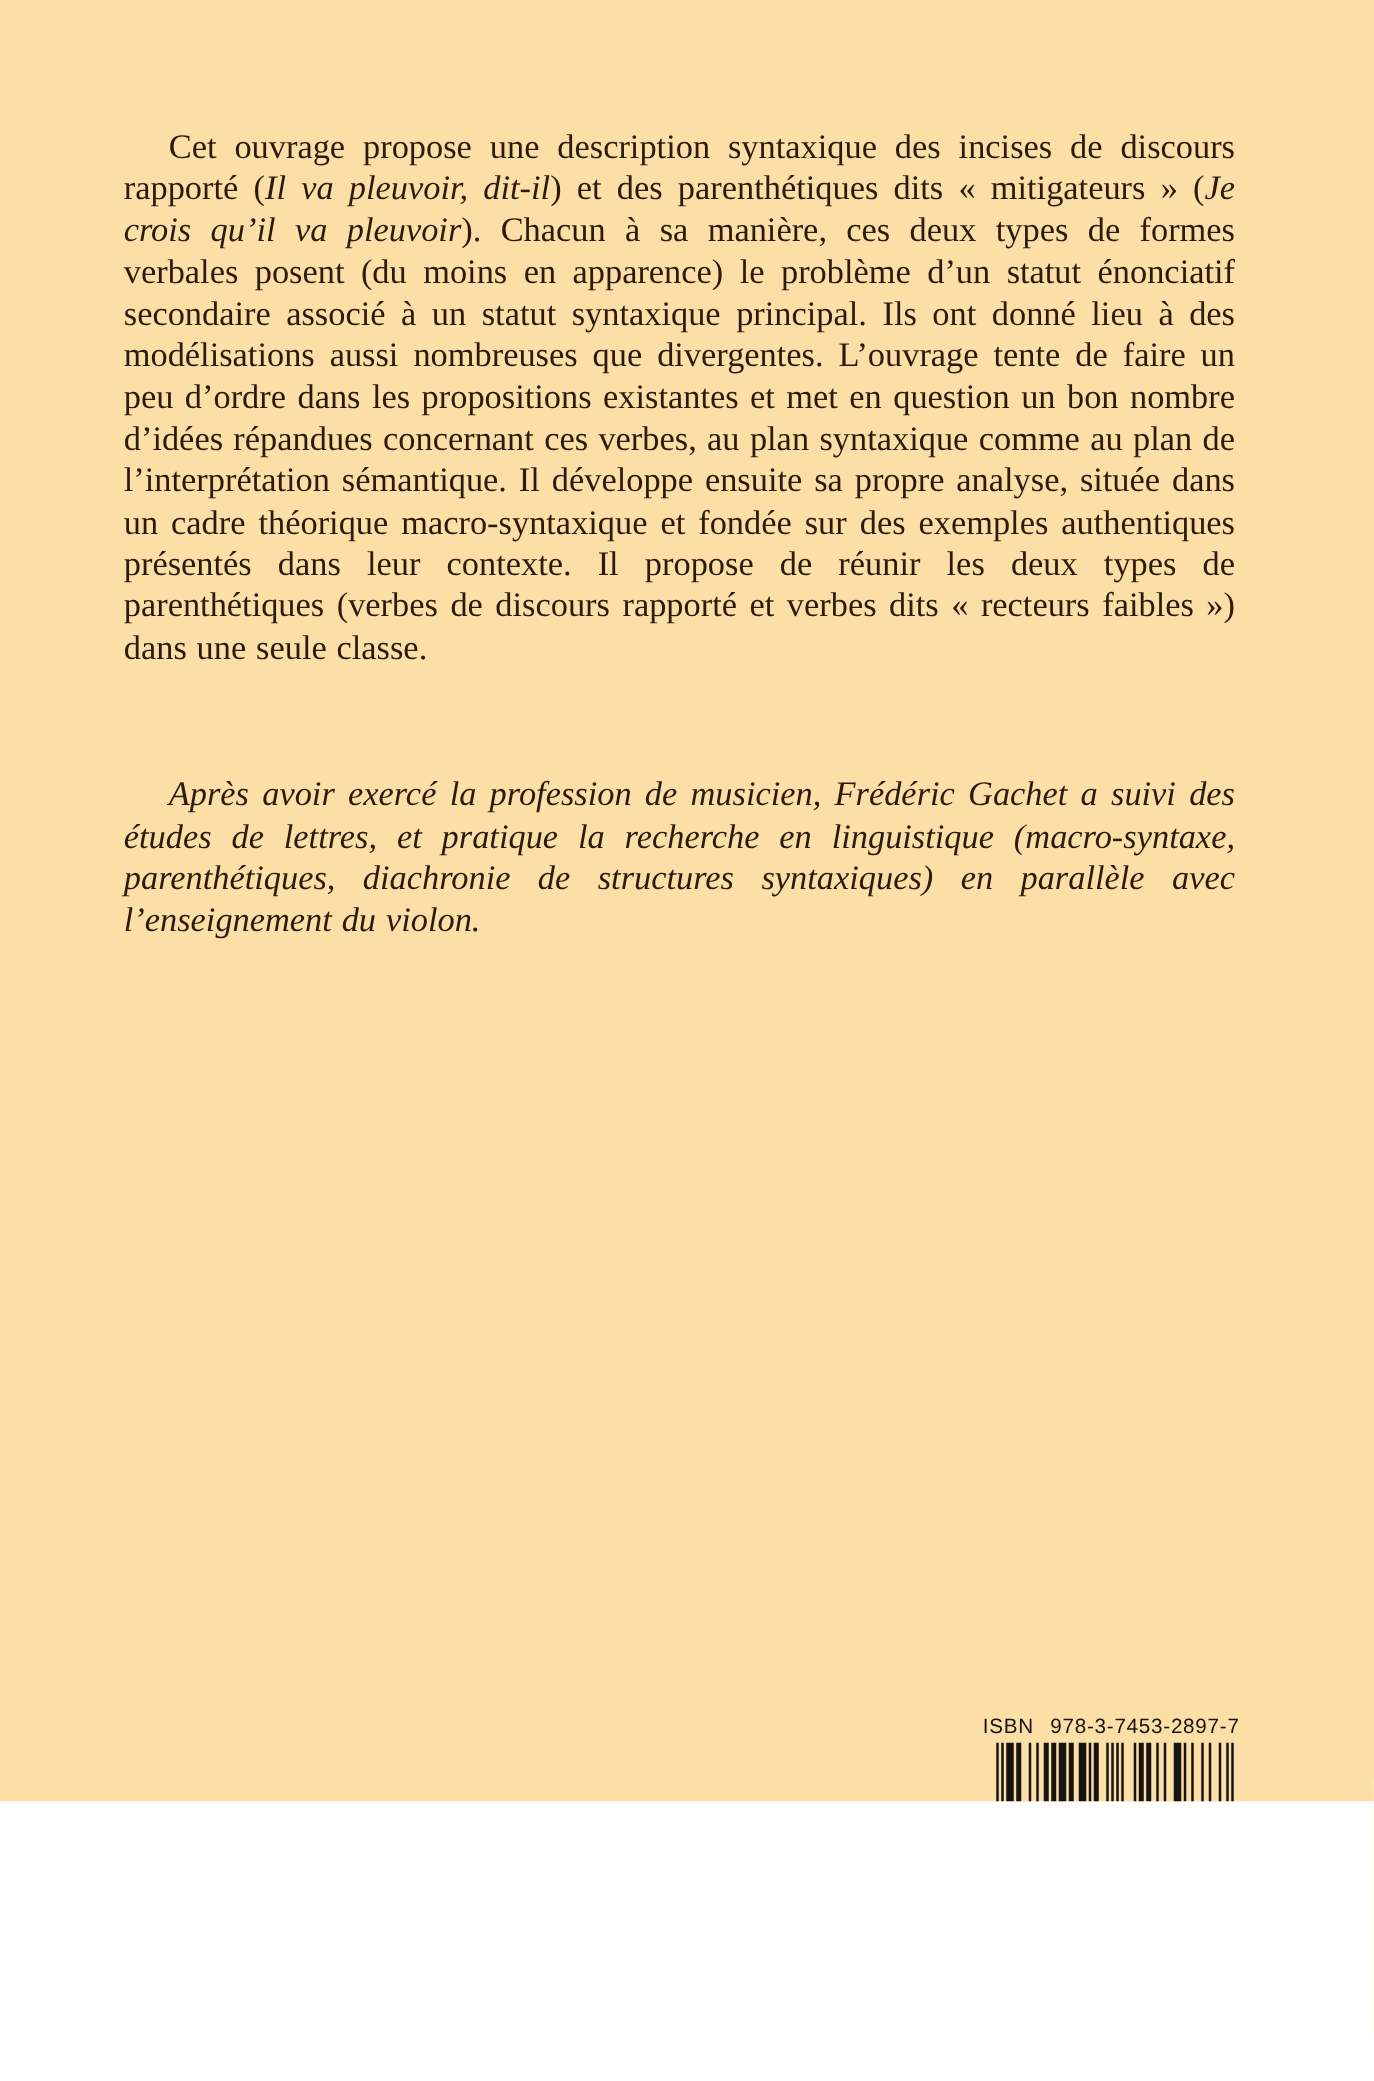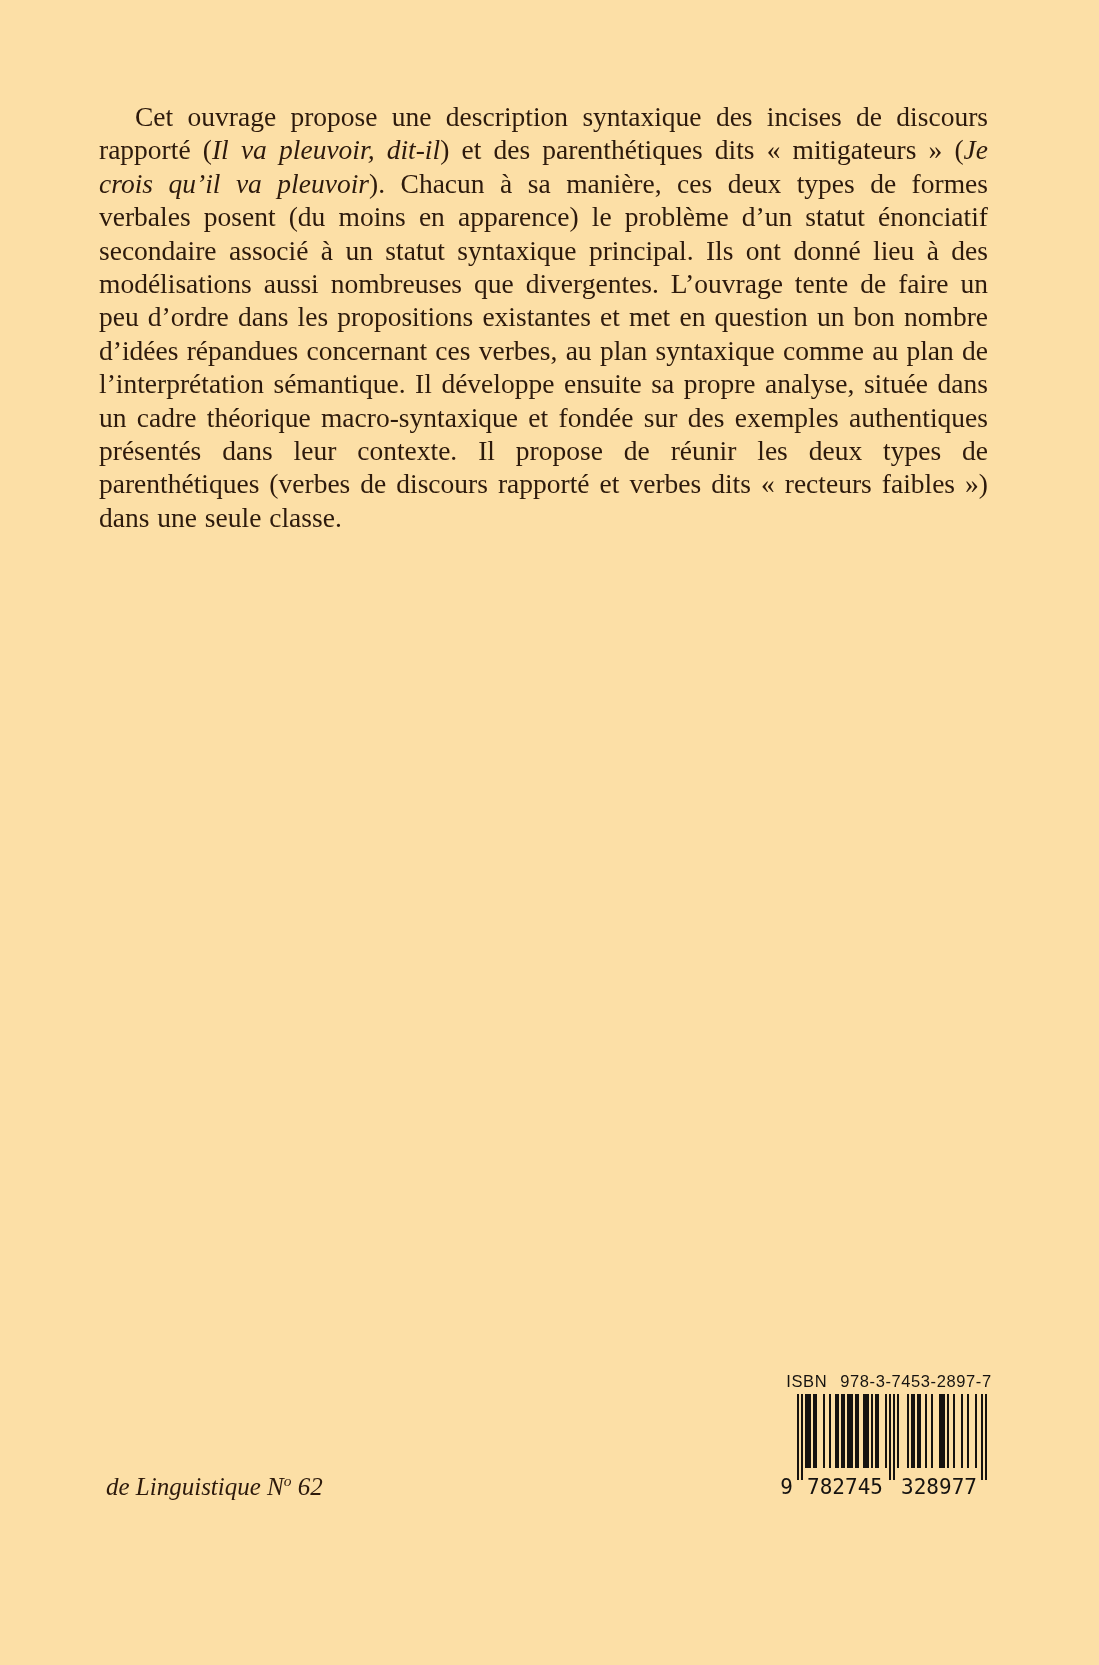--- a/index.html
+++ b/index.html
@@ -1,19 +1,19 @@
 <!DOCTYPE html>
 <html lang="fr"><head>
 <meta charset="utf-8">
 <style>
   html, body { margin: 0; padding: 0; }
   .cover {
     position: relative;
     width: 1099px;
-    height: 1665px;
+    height: 1441px;
     background: #fcdfa6;
     color: #2d1a0c;
     font-family: "Liberation Serif", serif;
     overflow: hidden;
   }
   .text-block {
     position: absolute;
     left: 99px;
     top: 100px;
     width: 889px;
@@ -72,20 +72,21 @@
   }
 </style>
 </head>
 <body>
 
 <div class="cover">
 
   <main class="text-block">
     <p class="synopsis"><span>Cet ouvrage propose une description syntaxique des incises de discours rapporté (</span><span class="it">Il va pleuvoir, dit-il</span><span>) et des parenthétiques dits « mitigateurs » (</span><span class="it">Je crois qu’il va pleuvoir</span><span>). Chacun à sa manière, ces deux types de formes verbales posent (du moins en apparence) le problème d’un statut énonciatif secondaire associé à un statut syntaxique principal. Ils ont donné lieu à des modélisations aussi nombreuses que divergentes. L’ouvrage tente de faire un peu d’ordre dans les propositions existantes et met en question un bon nombre d’idées répandues concernant ces verbes, au plan syntaxique comme au plan de l’interprétation sémantique. Il développe ensuite sa propre analyse, située dans un cadre théorique macro-syntaxique et fondée sur des exemples authentiques présentés dans leur contexte. Il propose de réunir les deux types de parenthétiques (verbes de discours rapporté et verbes dits « recteurs faibles ») dans une seule classe.</span></p>
 
+    <p class="bio">Après avoir exercé la profession de musicien, Frédéric Gachet a suivi des études de lettres, et pratique la recherche en linguistique (macro-syntaxe, parenthétiques, diachronie de structures syntaxiques) en parallèle avec l’enseignement du violon.</p>
   </main>
 
   <div class="series">
     <br>
     <span><span>de Linguistique N</span><sup>o</sup><span> 62</span></span>
   </div>
 
   <div class="isbn-block">
     <div class="isbn-line">
       <span>ISBN</span>

